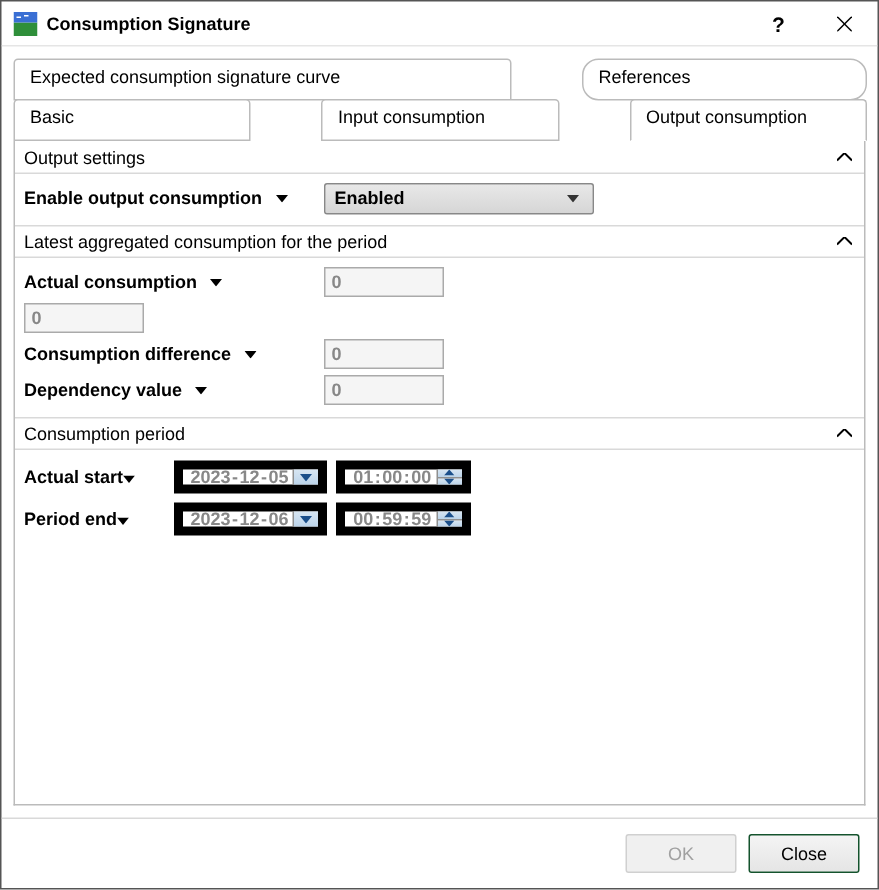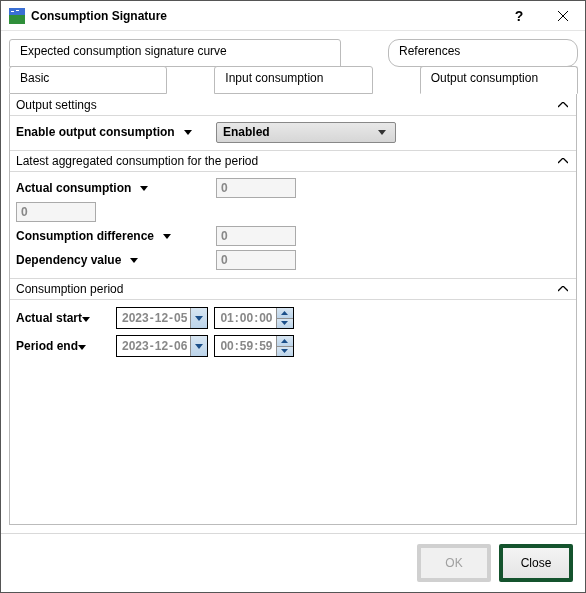--- a/index.html
+++ b/index.html
@@ -150,21 +150,21 @@
   .combo .combo-text { flex: 1; }
   .combo .combo-arrow {
     width: 14px; height: 14px;
     display: inline-flex; align-items:center; justify-content:center;
   }
 
   
   .datebox, .timebox {
     display: inline-flex;
     align-items: center;
-    border: 1px solid #000000;
+    border: 6px solid #000000;
     height: 22px;
     background: #fff;
     padding: 0 0 0 4px;
     color: #888;
   }
   .datebox .part, .timebox .part { padding: 0 1px; }
   .datebox .sep, .timebox .sep { color: #888; }
   .dd-btn {
     width: 17px;
     height: 100%;
@@ -199,22 +199,22 @@
   
   .bottom-bar {
     border-top: 1px solid #d9d9d9;
     padding: 10px 12px;
     display: flex;
     justify-content: flex-end;
     gap: 8px;
   }
   .btn {
     min-width: 74px;
-    height: 38px;
-    border: 4px solid #14532d;
+    height: 26px;
+    border: 1px solid #14532d;
     border-radius: 2px;
     background: linear-gradient(#f4f4f4, #e5e5e5);
     font: inherit;
     padding: 0 14px;
     cursor: default;
   }
   .btn.disabled {
     color: #a0a0a0;
     background: #f0f0f0;
     border-color: #d0d0d0;

